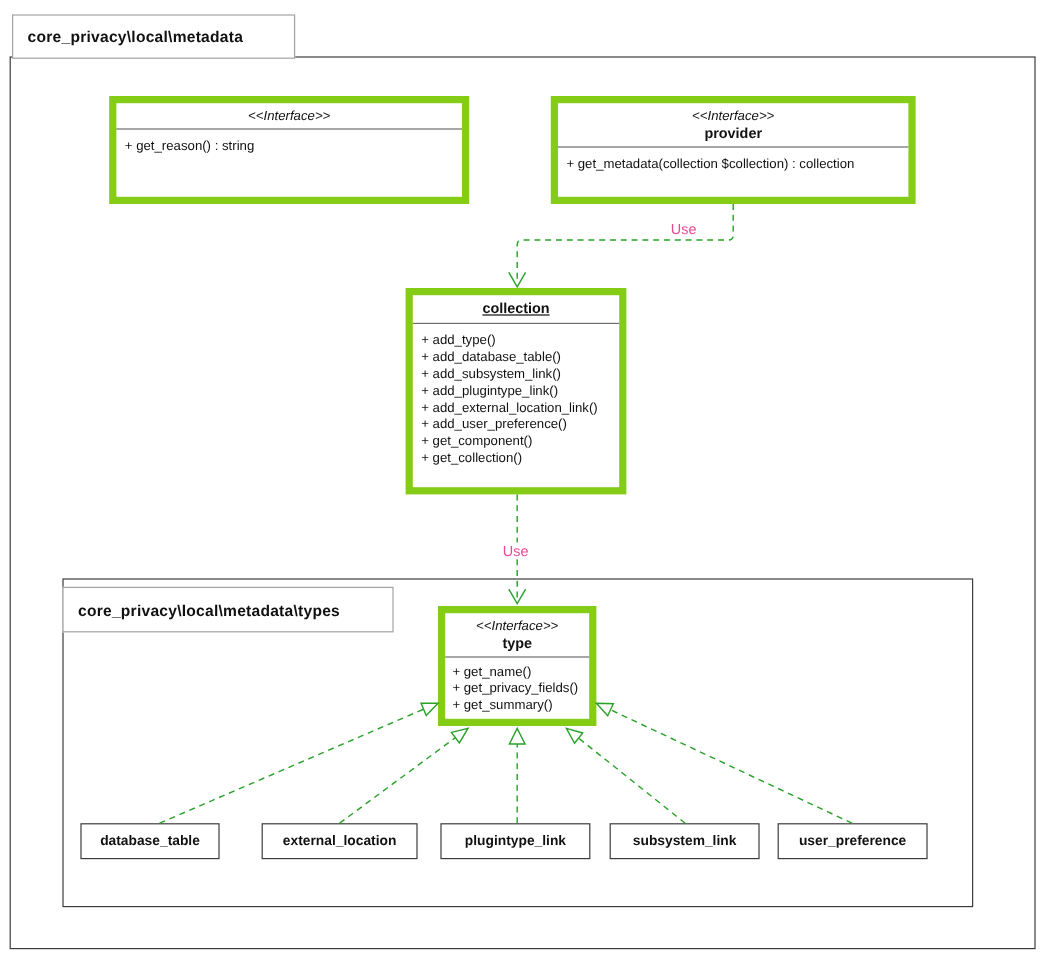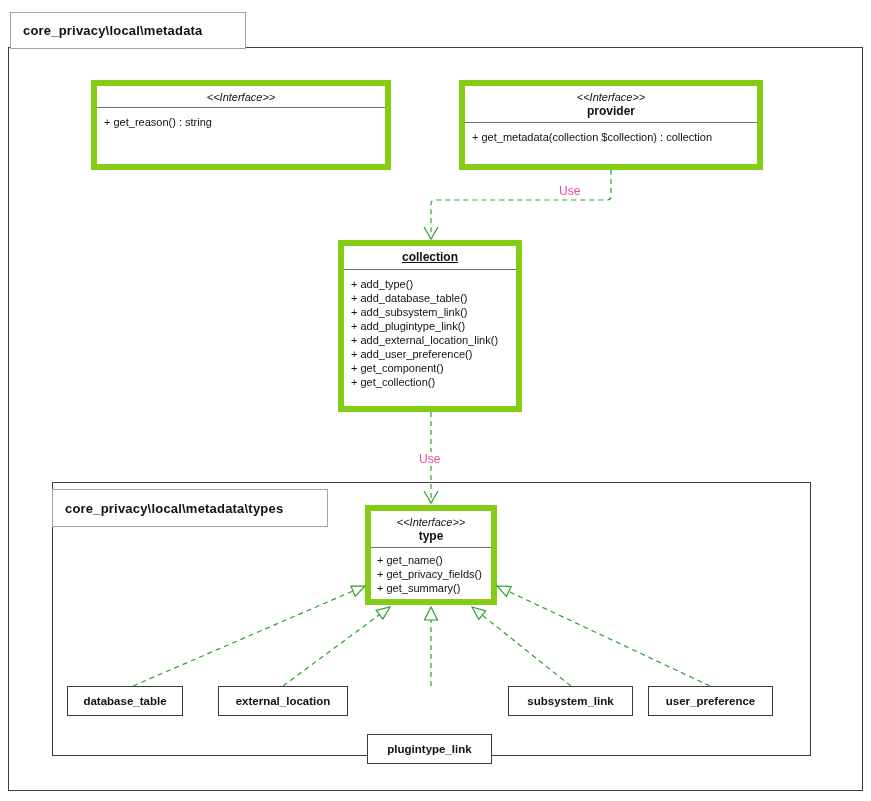--- a/index.html
+++ b/index.html
@@ -97,21 +97,21 @@
         <div>+ get_summary()</div>
       </div>
   </div>
 
   <div class="leaf" style="left:67px;top:686px;width:116px;height:30px;">
     <span>database_table</span>
   </div>
   <div class="leaf" style="left:218px;top:686px;width:130px;height:30px;">
     <span>external_location</span>
   </div>
-  <div class="leaf" style="left:367px;top:686px;width:125px;height:30px;margin-top:48px;">
+  <div class="leaf" style="left:367px;top:686px;width:125px;height:30px;">
     <span>plugintype_link</span>
   </div>
   <div class="leaf" style="left:508px;top:686px;width:125px;height:30px;">
     <span>subsystem_link</span>
   </div>
   <div class="leaf" style="left:648px;top:686px;width:125px;height:30px;">
     <span>user_preference</span>
   </div>
 
   <svg id="arrows" width="871" height="801" viewBox="0 0 871 801">

